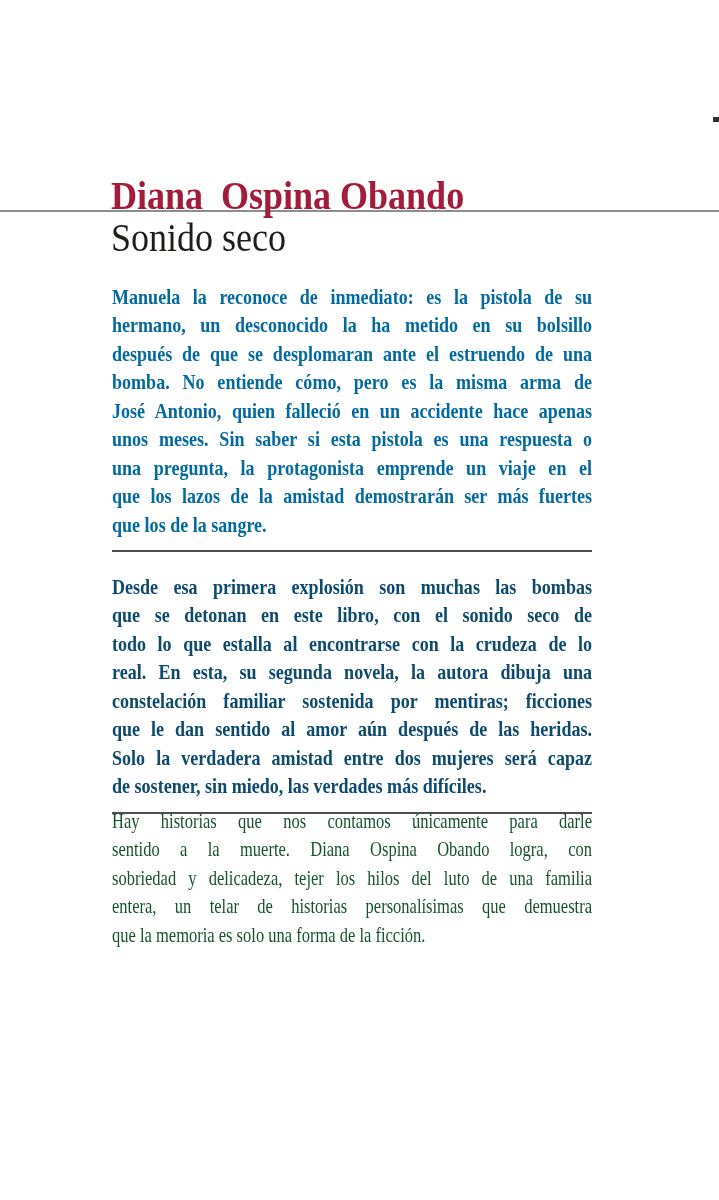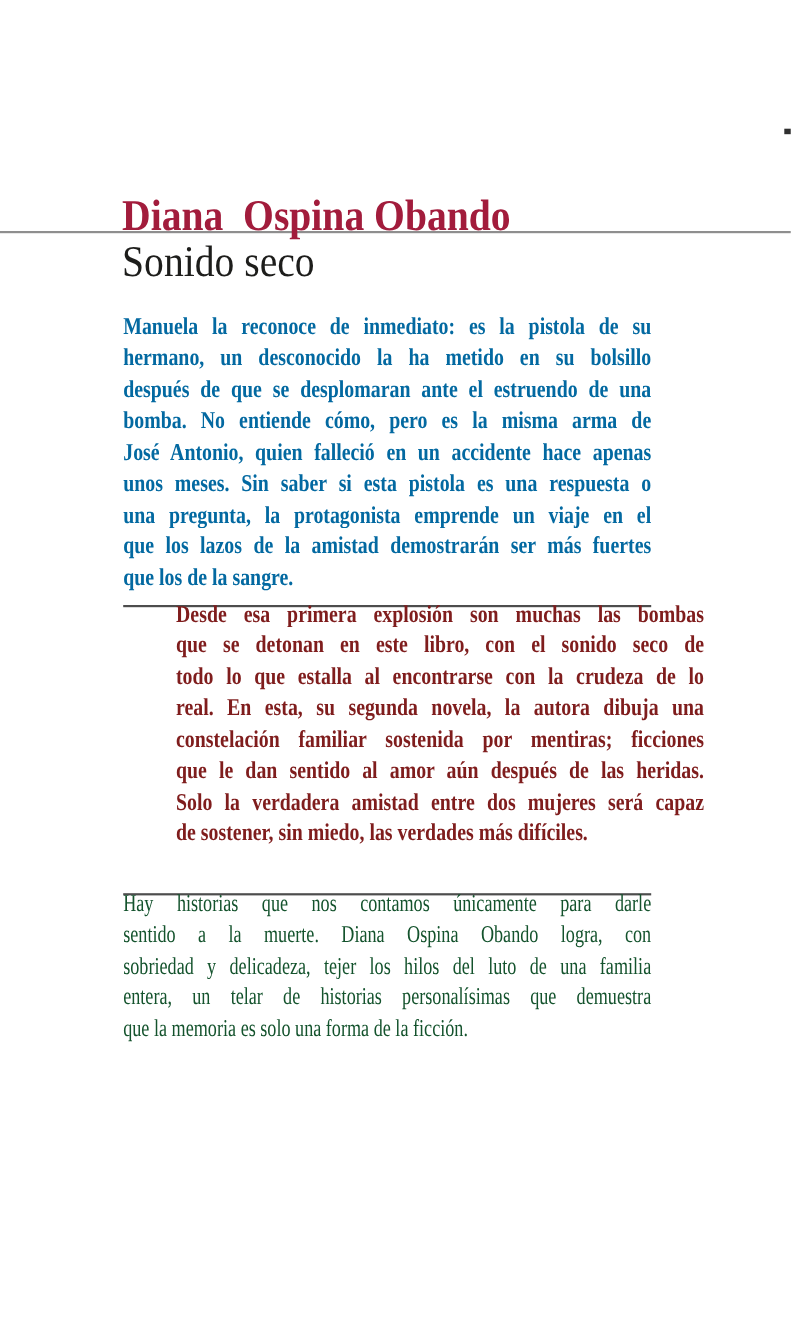--- a/index.html
+++ b/index.html
@@ -30,21 +30,21 @@
     line-height:28.45px;
     text-align:justify; text-align-last:justify;
     white-space:nowrap;
   }
   .para .tline:last-child { text-align-last:left; }
   .para.bold .tline {
     width:585px; transform:scaleX(0.8205); transform-origin:0 0;
     font-size:22px; font-weight:bold;
   }
   .para.synopsis { top:283px; color:#0369a1; }
-  .para.blurb    { top:544px; color:#7f1d1d;margin-left:48px; }
+  .para.blurb    { top:573px; color:#0c4a6e; }
   .para.review   { top:807px; color:#14532d; }
   .para.review .tline {
     width:640px; transform:scaleX(0.75); transform-origin:0 0;
     font-size:22px; font-weight:normal;
   }
   .rule {
     position:absolute; left:112px; width:480px; height:2px;
     background:#4d4d4d;
   }
   .rule.r1 { top:550px; }

